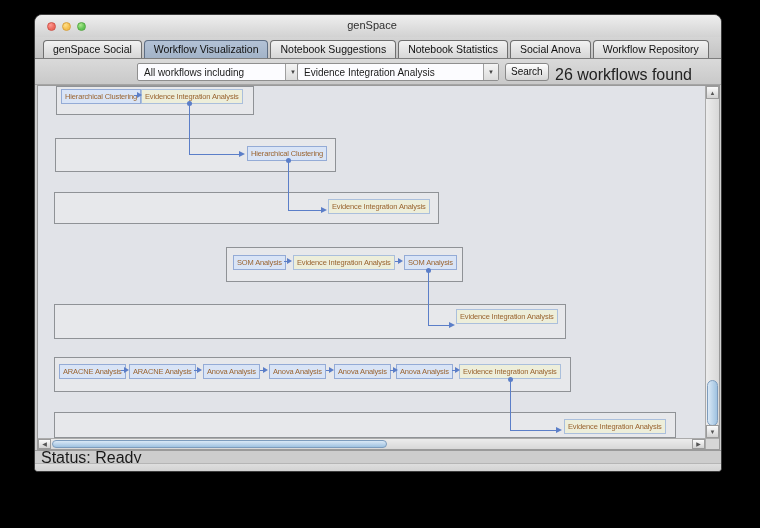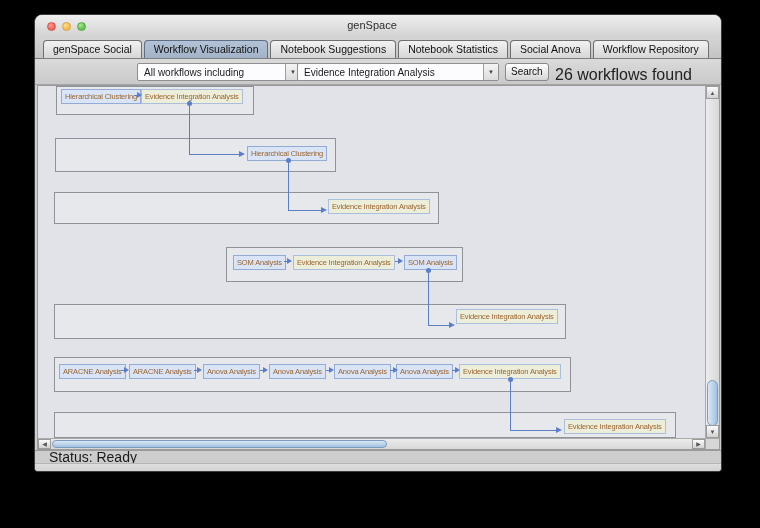--- a/index.html
+++ b/index.html
@@ -78,22 +78,22 @@
   .hsb .left{left:0;}
   .hsb .right{right:0;}
   .vthumb{position:absolute;left:1px;width:11px;border-radius:6px;
     background:linear-gradient(90deg,#d9e8f6,#9fc2e0);border:1px solid #7d9cbd;}
   .hthumb{position:absolute;top:1px;height:8px;border-radius:5px;
     background:linear-gradient(#d9e8f6,#9fc2e0);border:1px solid #7d9cbd;}
   .corner{position:absolute;right:0;bottom:0;width:14px;height:11px;background:#d6d6d6;
     border-top:1px solid #ababab;border-left:1px solid #ababab;}
   
   .statusbar{position:absolute;left:0;top:435px;width:100%;height:13px;
-    background:#cdcdcd;border-top:1px solid #9a9a9a;font-size:14px;color:#1a1a1a;
-    line-height:13px;padding-left:14px;}
+    background:#cdcdcd;border-top:1px solid #9a9a9a;font-size:16px;color:#1a1a1a;
+    line-height:13px;padding-left:6px;}
   .bottomstrip{position:absolute;left:0;top:448px;width:100%;height:10px;
     background:linear-gradient(#dedede,#cfcfcf);border-top:1px solid #b5b5b5;}
 </style>
 </head>
 <body>
 
 <div class="window">
 
   <div class="titlebar">
     <span class="tl close"></span>

